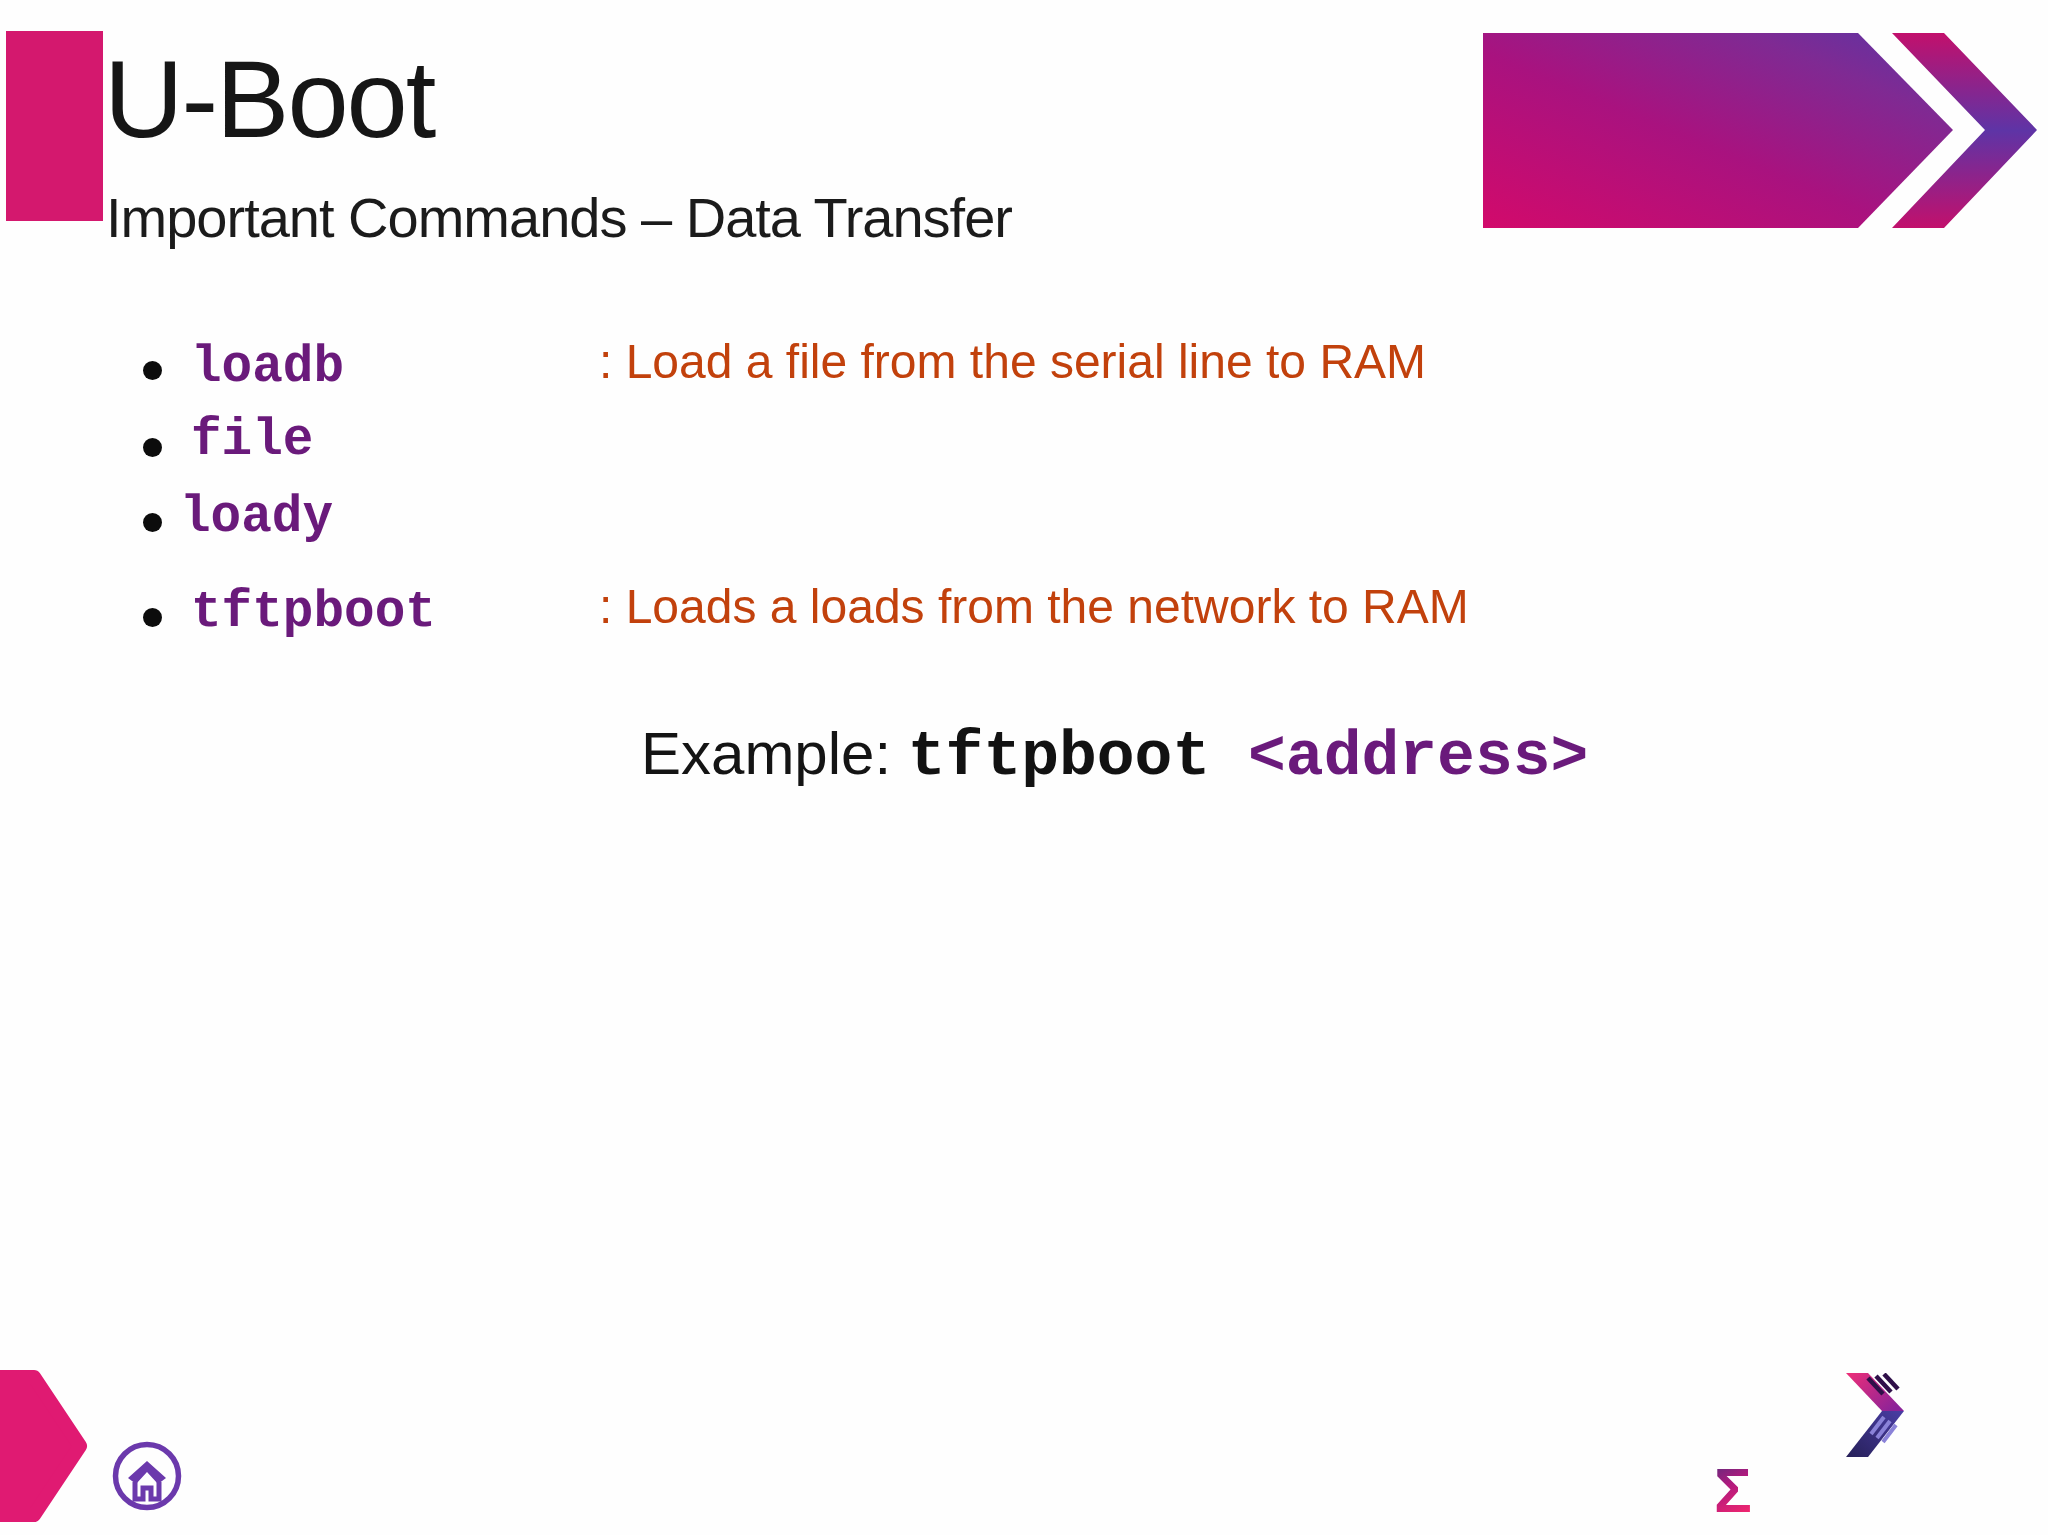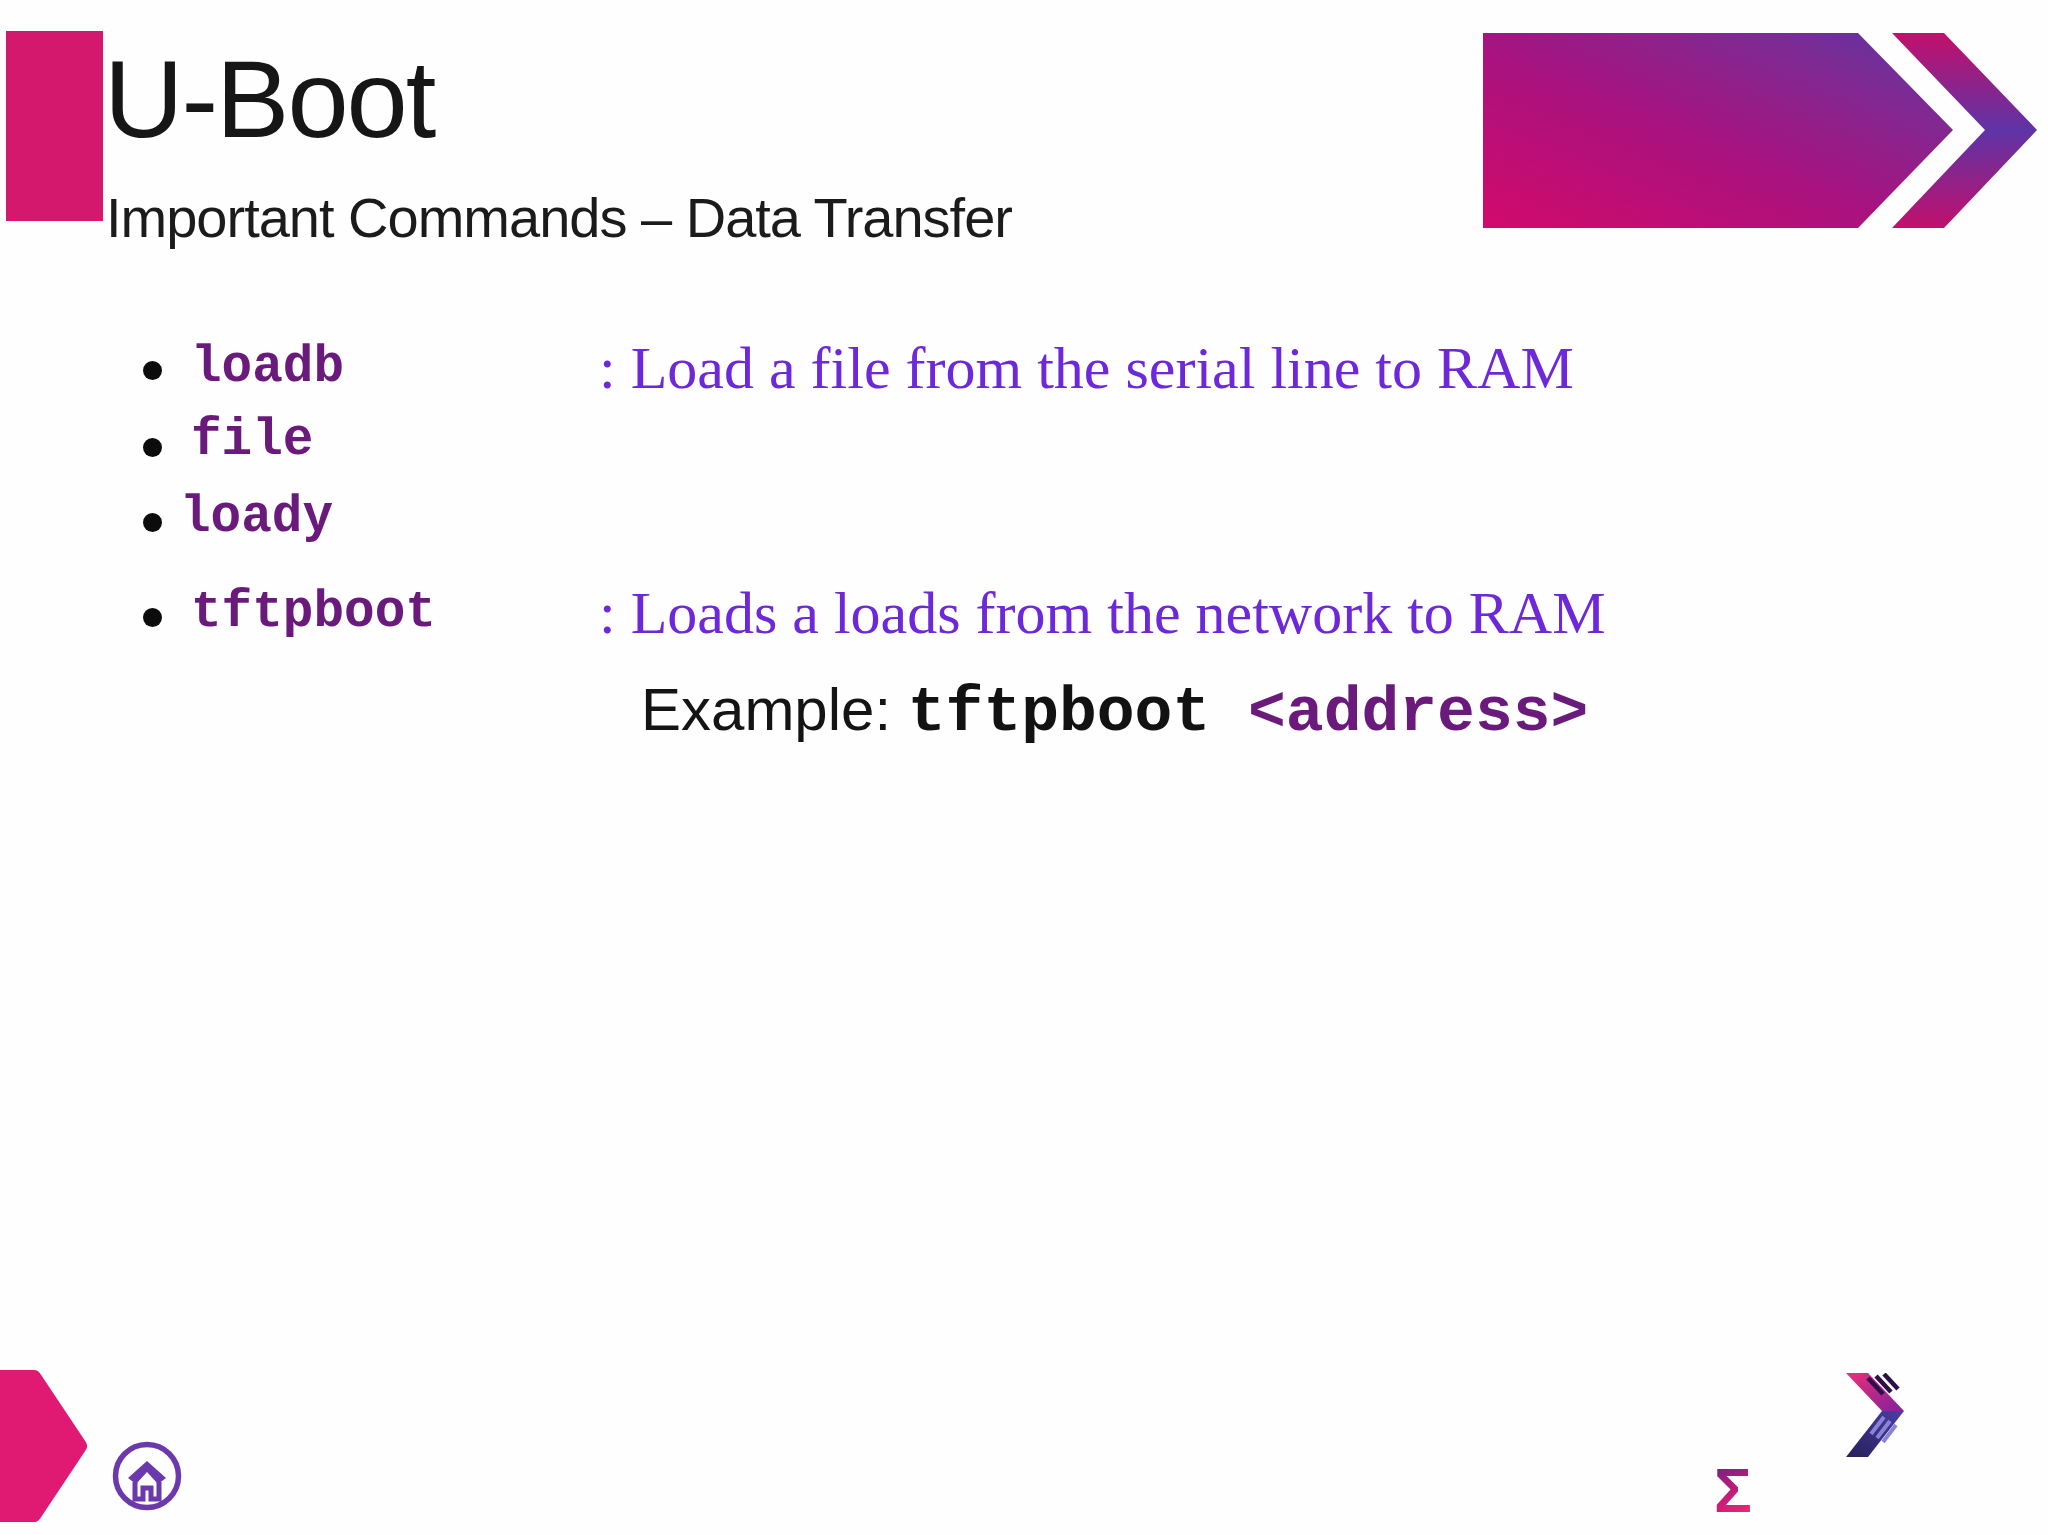--- a/index.html
+++ b/index.html
@@ -30,23 +30,23 @@
   
   .dot{
     width:19px;height:19px;border-radius:50%;background:#0c0c0c;
   }
   .cmd{
     font-family:"Liberation Mono", monospace;
     font-weight:700;font-size:51px;line-height:1;
     color:#6A1A7B;white-space:nowrap;letter-spacing:0px;
   }
   .desc{
-    font-size:60px;line-height:1;color:#6d28d9;white-space:nowrap;font-family:Liberation Serif, serif;
+    font-size:48px;line-height:1;color:#c2410c;white-space:nowrap;
   }
-  .example-line{white-space:nowrap;font-size:60px;line-height:1;color:#141414;}
+  .example-line{white-space:nowrap;font-size:60px;line-height:1;color:#141414;margin-top:44px;}
   .example-line .mono{
     font-family:"Liberation Mono", monospace;font-weight:700;font-size:63px;
     color:#121212;
   }
   .example-line .mono-arg{
     font-family:"Liberation Mono", monospace;font-weight:700;font-size:63px;
     color:#6A1A7B;
   }
 
   

